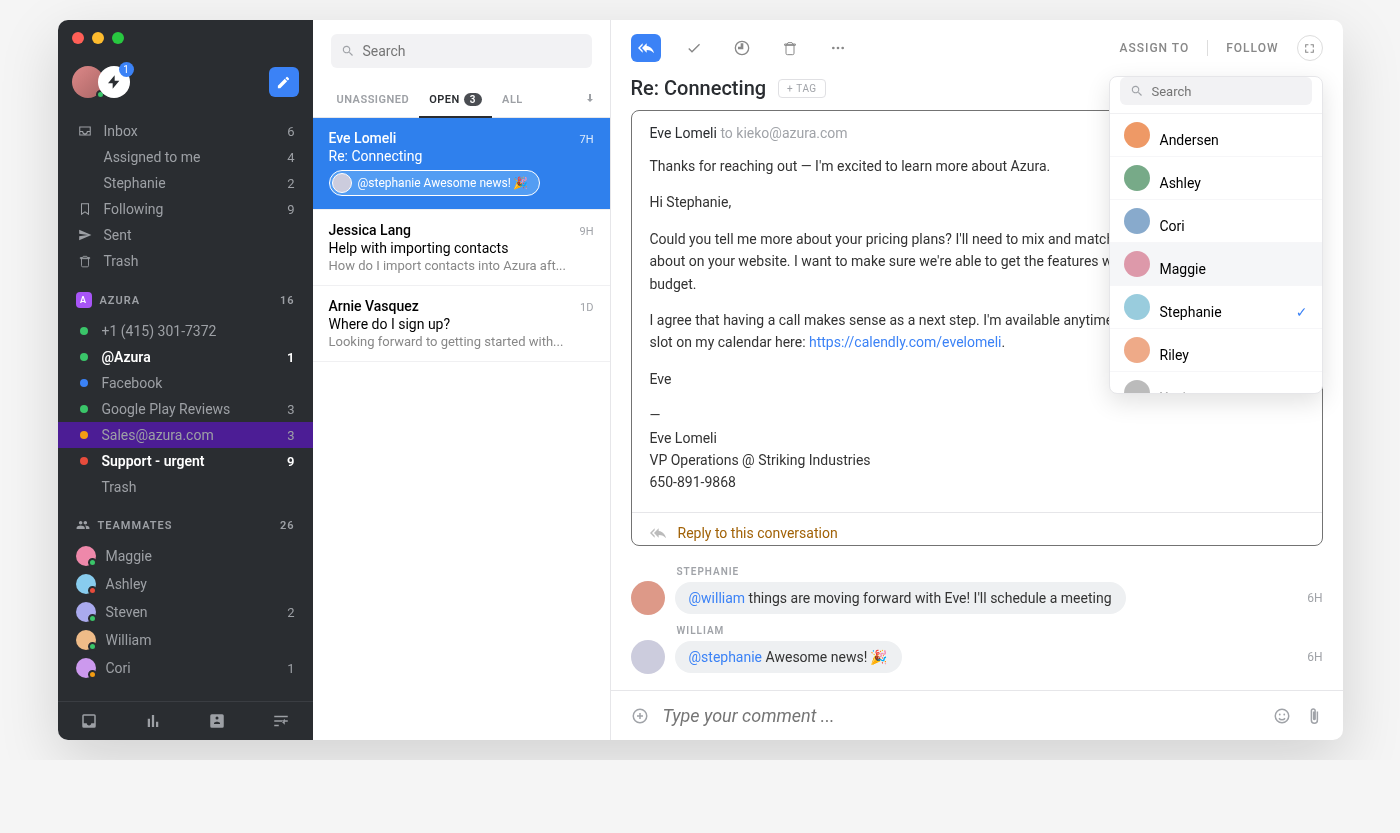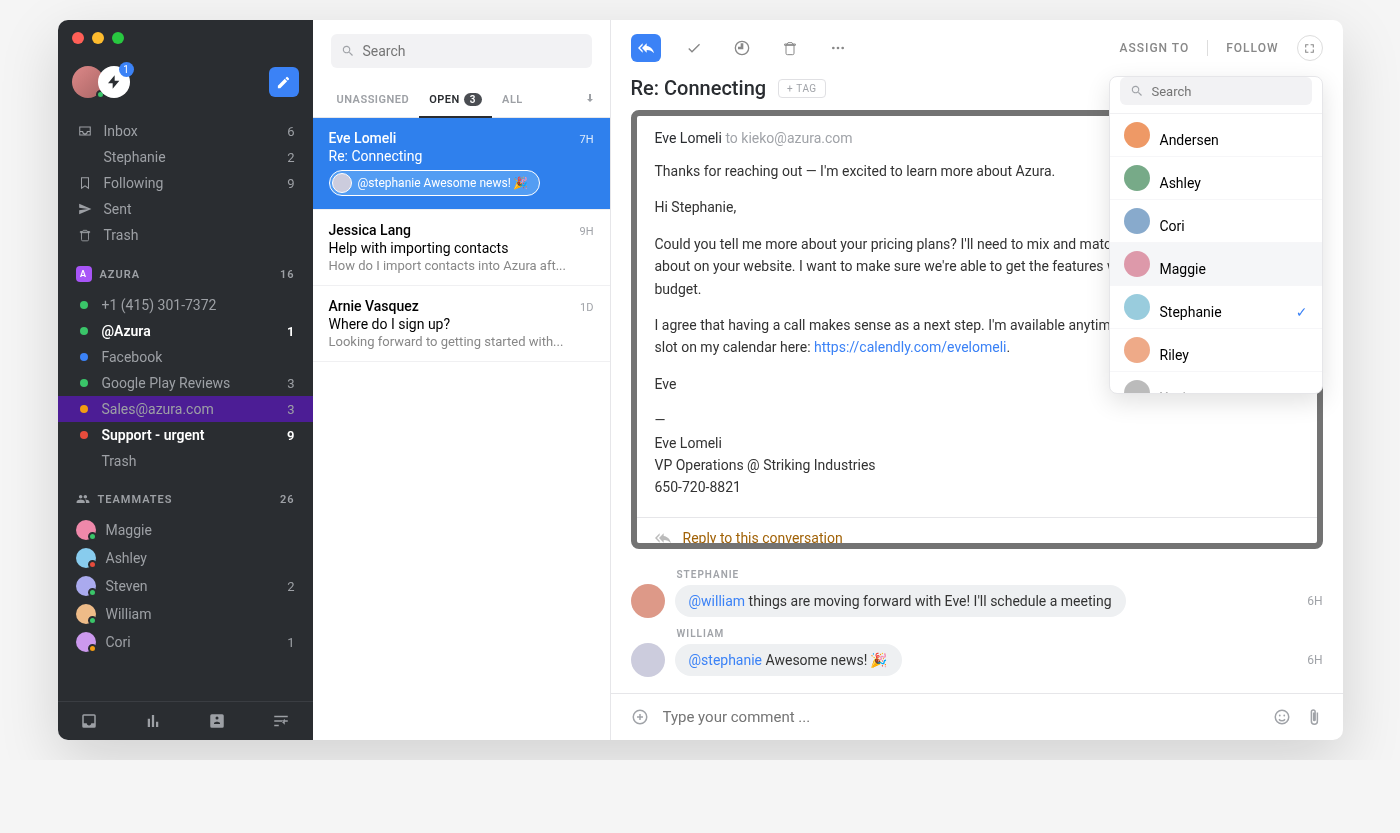--- a/index.html
+++ b/index.html
@@ -83,41 +83,41 @@
 .toolbar .spacer { flex:1; }
 .toolbar .link { font-size:12px; letter-spacing:1px; color:#888; font-weight:500; cursor:pointer; }
 .toolbar .divider { width:1px; height:16px; background:#ddd; }
 .expand-btn { width:26px; height:26px; border:1px solid #ddd; border-radius:50%; display:flex; align-items:center; justify-content:center; }
 .expand-btn svg { width:13px; height:13px; fill:#888; }
 
 .subject-row { display:flex; align-items:center; padding:0 20px 10px; gap:12px; }
 .subject-row h1 { font-size:20px; font-weight:500; color:#2a2d31; }
 .tag-btn { border:1px solid #e0e0e3; border-radius:4px; padding:3px 8px; font-size:10px; color:#a0a3a8; letter-spacing:0.5px; display:flex; align-items:center; gap:3px; }
 
-.email-card { margin:0 20px 14px; border:6px solid #737373; border-radius:8px; overflow:hidden; }
+.email-card { margin:0 20px 14px; border:1px solid #737373; border-radius:8px; overflow:hidden; }
 .email-head { padding:14px 18px; font-size:14px; color:#2a2d31; }
 .email-head .to { color:#a0a3a8; }
 .email-body { padding:0 18px 18px; font-size:14px; line-height:1.6; color:#333; }
 .email-body p { margin-bottom:14px; }
 .email-body a { color:#3b82f6; text-decoration:none; }
 .reply-zone { border-top:1px solid #e6e6e9; padding:12px 18px; display:flex; align-items:center; gap:12px; color:#a16207; font-size:14px; }
 .reply-zone svg { width:16px; height:16px; fill:#bbb; }
 
 .comments { padding: 6px 20px; }
 .comment-block { margin-bottom:10px; }
 .comment-author { font-size:10px; letter-spacing:1px; color:#a0a3a8; font-weight:600; margin-left:46px; margin-bottom:4px; }
 .comment-row { display:flex; align-items:center; gap:10px; }
 .comment-row .avatar { width:34px; height:34px; }
 .comment-bubble { background:#eef0f2; border-radius:16px; padding:8px 14px; font-size:14px; color:#333; }
 .comment-bubble .mention { color:#3b82f6; }
 .comment-row .time { margin-left:auto; font-size:12px; color:#a0a3a8; }
 
 .composer { margin-top:auto; border-top:1px solid #e6e6e9; padding:14px 20px; display:flex; align-items:center; gap:14px; }
 .composer svg { width:18px; height:18px; fill:#a0a3a8; }
-.composer input { flex:1; border:none; font-size:15px; color:#737373; outline:none; }
+.composer input { flex:1; border:none; font-size:18px; font-style:italic; color:#737373; outline:none; }
 
 .assign-popover { position:absolute; top:56px; right:20px; width:214px; background:#fff; border:1px solid #e6e6e9; border-radius:8px; box-shadow:0 8px 24px rgba(0,0,0,0.12); overflow:hidden; z-index:50; }
 .assign-popover .title { text-align:center; padding:10px; font-size:14px; font-weight:500; }
 .assign-popover .search { padding:0 10px 8px; }
 .assign-popover .search-wrap input { height:28px; font-size:13px; }
 .assign-popover .search-wrap svg { top:7px; }
 .assign-list { max-height:280px; overflow-y:auto; border-top:1px solid #f0f0f2; }
 .assign-item { display:flex; align-items:flex-end; padding:8px 14px; gap:10px; font-size:14px; cursor:pointer; border-bottom:1px solid #f6f6f8; }
 .assign-item.hover { background:#f5f6f8; }
 .assign-item .avatar { width:26px; height:26px; }
@@ -158,20 +158,24 @@
         <div class="nav-item">
           <span class="icon">
             <svg viewBox="0 0 24 24">
               <path d="M3 5h18v14H3zM3 13h5a4 4 0 008 0h5" fill="none" stroke="#9da0a5" stroke-width="1.8"></path>
             </svg>
           </span>
           <span class="label">Inbox</span>
           <span class="count">6</span>
         </div>
         <div class="nav-item indent">
+          <span class="label">Assigned to me</span>
+          <span class="count">4</span>
+        </div>
+        <div class="nav-item indent">
           <span class="label">Stephanie</span>
           <span class="count">2</span>
         </div>
         <div class="nav-item">
           <span class="icon">
             <svg viewBox="0 0 24 24">
               <path d="M6 3h12v18l-6-4-6 4z" fill="none" stroke="#9da0a5" stroke-width="1.8"></path>
             </svg>
           </span>
           <span class="label">Following</span>
@@ -412,21 +416,21 @@
       </div>
       <div class="email-body">
         <p>Thanks for reaching out — I'm excited to learn more about Azura.</p>
         <p>Hi Stephanie,</p>
         <p>Could you tell me more about your pricing plans? I'll need to mix and match a few options that I read about on your website. I want to make sure we're able to get the features we need based on our current budget.</p>
         <p><span>I agree that having a call makes sense as a next step. I'm available anytime on Friday — you can book a slot on my calendar here: </span><a href="#">https://calendly.com/evelomeli</a>.</p>
         <p>Eve</p>
         <div>—</div>
         <div>Eve Lomeli</div>
         <div>VP Operations @ Striking Industries</div>
-        <div>650-720-8821</div>
+        <div>650-891-9868</div>
       </div>
       <div class="reply-zone">
         <svg viewBox="0 0 24 24">
             <path d="M7 8V5l-7 7 7 7v-3l-4-4 4-4zm6 1V5l-7 7 7 7v-4.1c5 0 8.5 1.6 11 5.1-1-5-4-10-11-11z"></path>
           </svg>
         <span>Reply to this conversation</span>
       </div>
     </div>
 
     <div class="comments" id="comments">

